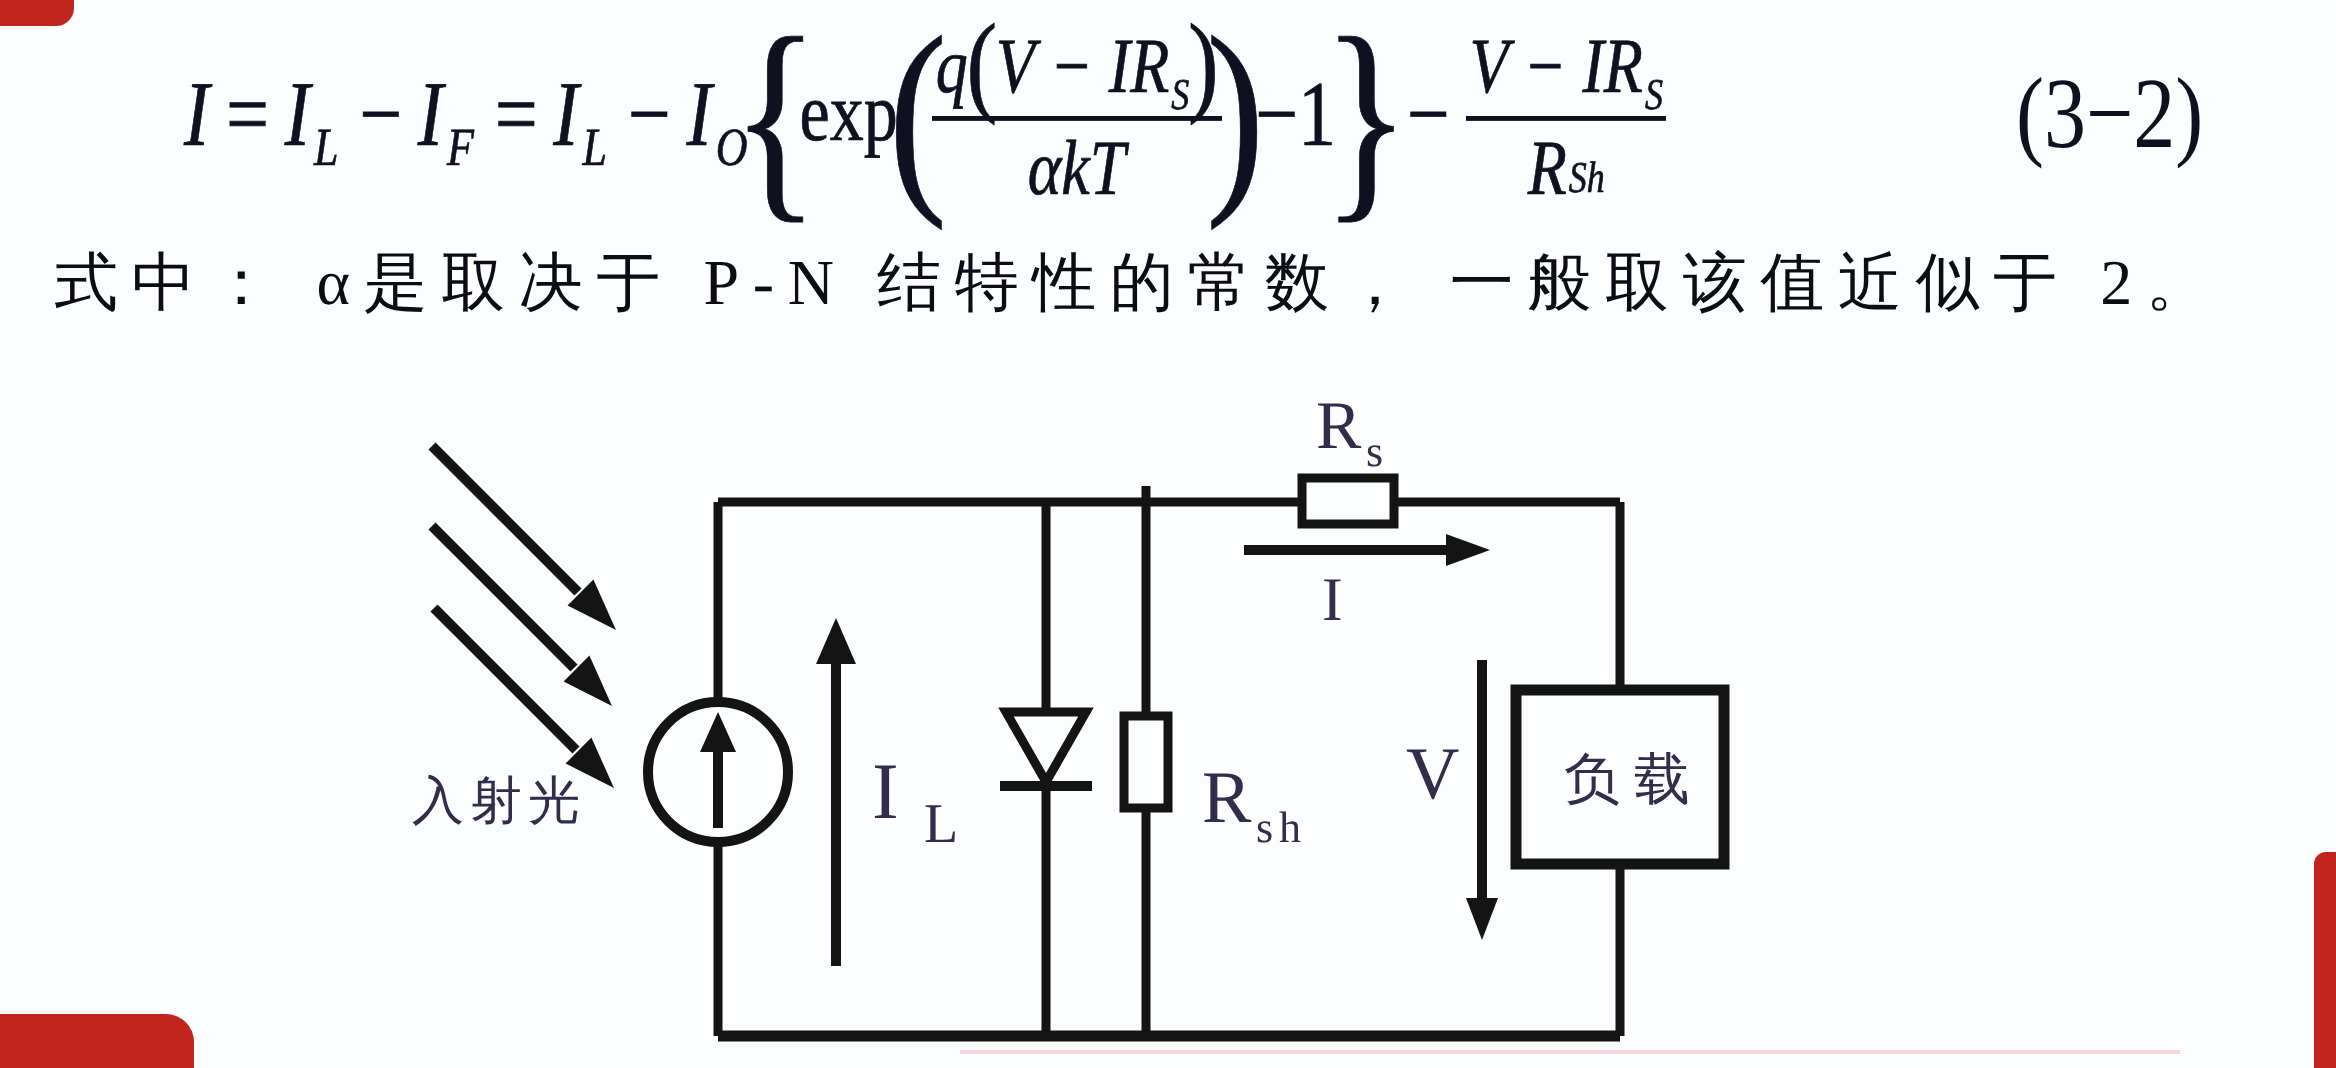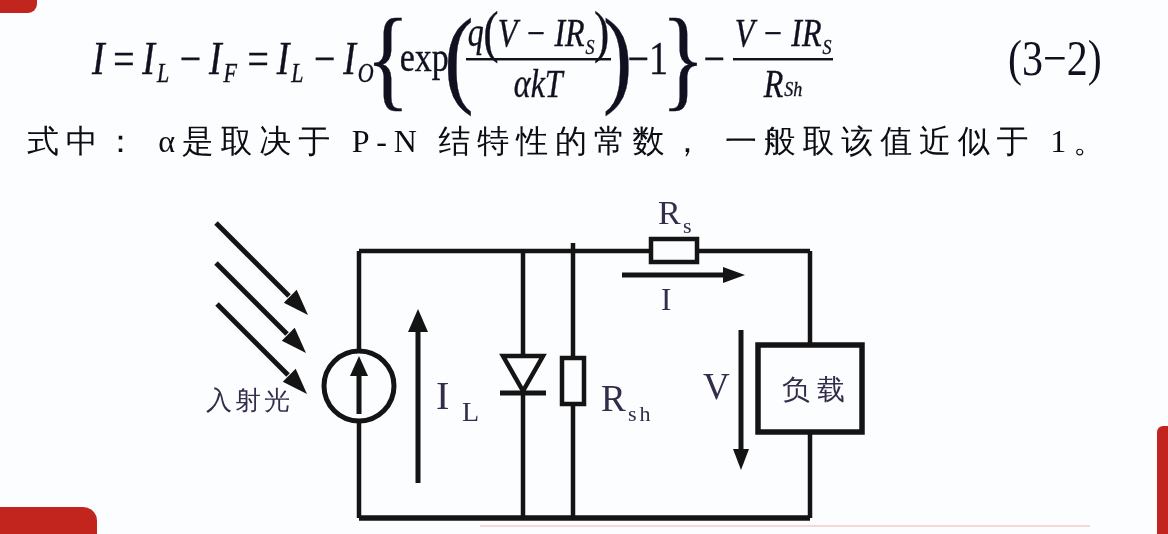--- a/index.html
+++ b/index.html
@@ -73,21 +73,21 @@
           <span class="sub2">S</span>
       </span>
       <span class="den">
         <span>R</span>
           <span class="sub2">Sh</span>
       </span>
     </span>
   </div>
   <div class="eqnum">(3−2)</div>
 
-  <div class="para">式中： α是取决于 P-N 结特性的常数， 一般取该值近似于 1。</div>
+  <div class="para">式中： α是取决于 P-N 结特性的常数， 一般取该值近似于 2。</div>
 
   <svg class="circuit" width="1168" height="534" viewBox="0 0 1168 534">
     <g stroke="#141414" stroke-width="4.5" fill="none">
       <path d="M359 251 H810"></path>
       <path d="M359 251 V518"></path>
       <path d="M359 518 H810" stroke-width="5.5"></path>
       <path d="M810 251 V518"></path>
       <path d="M523 251 V518"></path>
       <path d="M573 243 V518"></path>
     </g>

